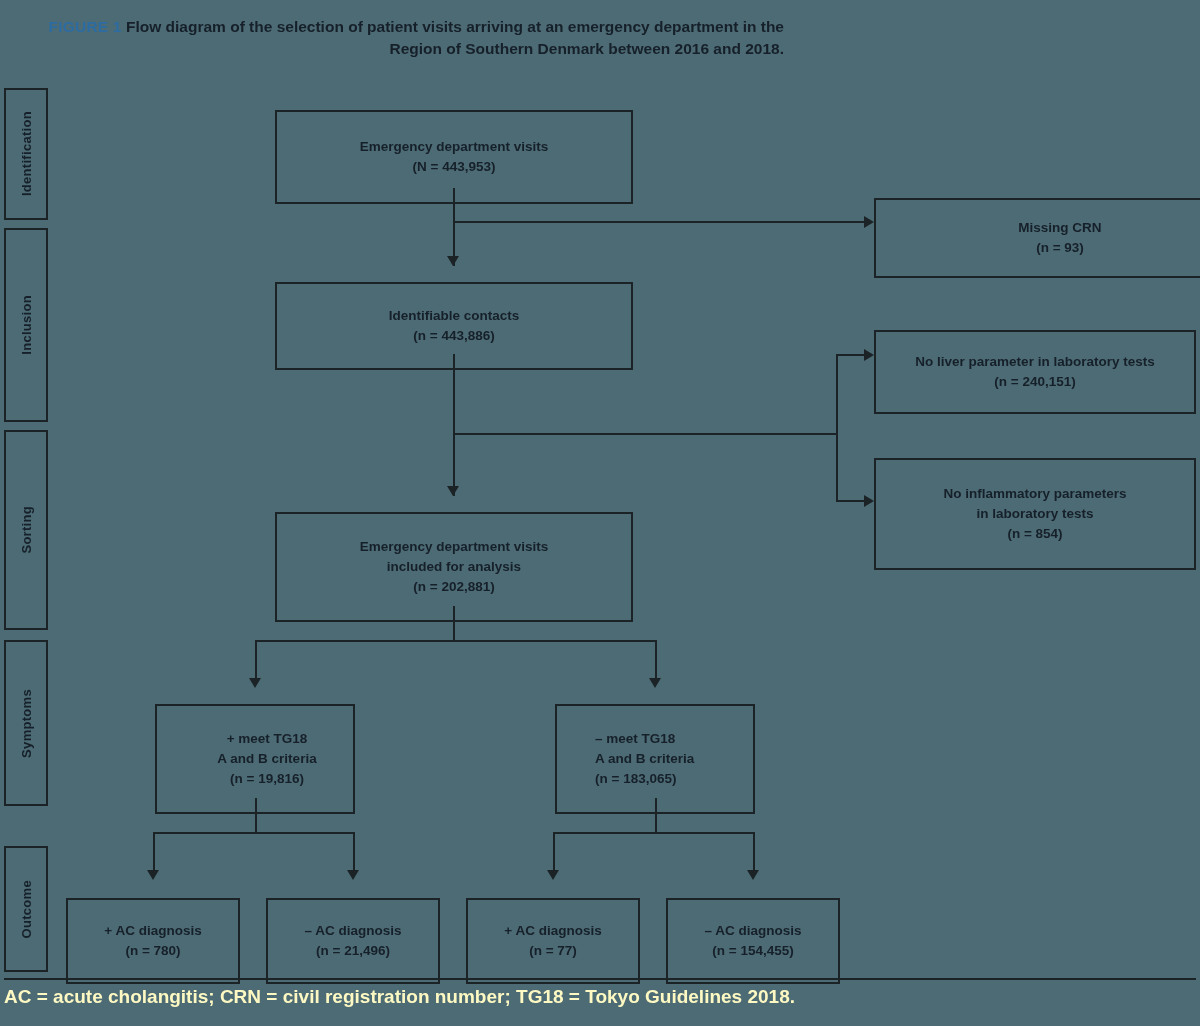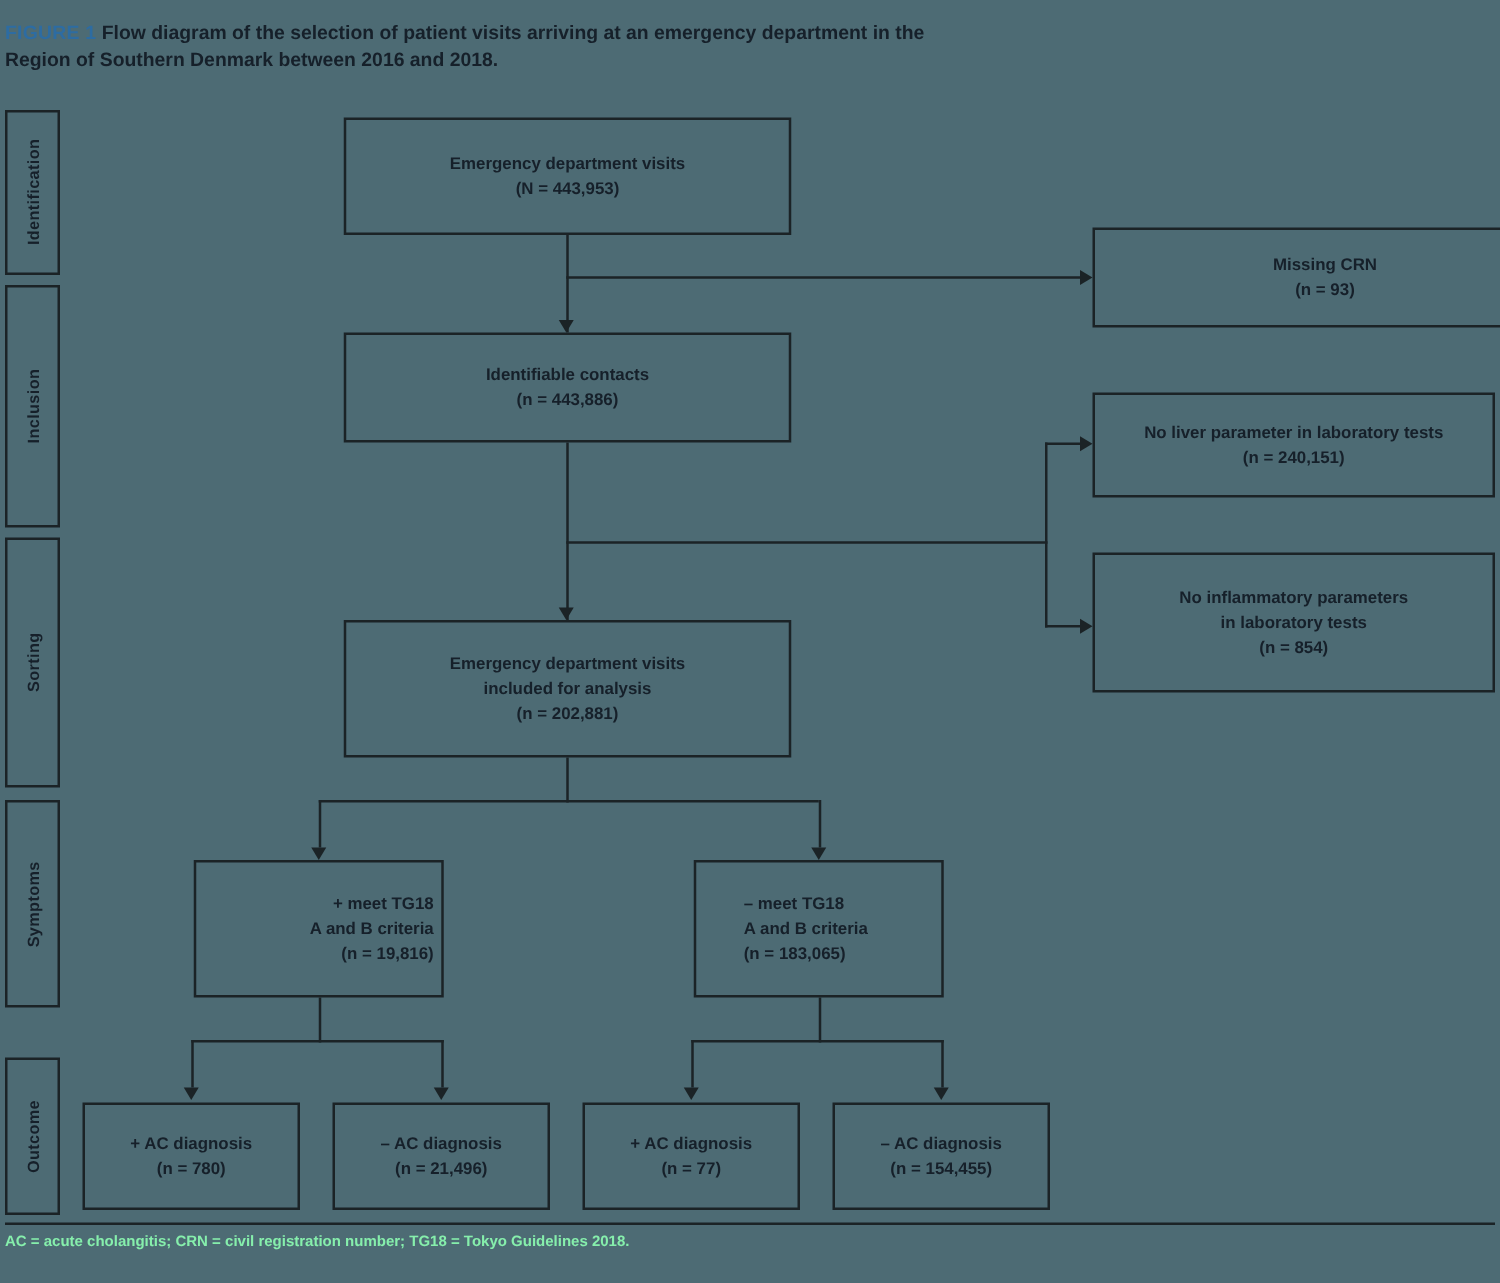--- a/index.html
+++ b/index.html
@@ -19,20 +19,21 @@
   
   #caption {
     position: absolute;
     left: 4px;
     top: 16px;
     width: 780px;
     font-size: 15.5px;
     font-weight: bold;
     line-height: 1.42;
     color: #16202a;
+    text-align: right;
   }
   #caption .fig-label {
     color: #2d6ca2;
     font-weight: bold;
     letter-spacing: 0.2px;
   }
 
   
   .stage {
     position: absolute;
@@ -64,20 +65,21 @@
     display: flex;
     flex-direction: column;
     align-items: center;
     justify-content: center;
     text-align: center;
     font-size: 13.5px;
     font-weight: bold;
     line-height: 1.5;
     color: #16202a;
     padding: 4px 6px;
+    margin-top: 16px;
   }
   .box .line { display: block; white-space: nowrap; }
 
   
   .vline, .hline {
     position: absolute;
     background: #1b2326;
   }
   .vline { width: 2px; }
   .hline { height: 2px; }
@@ -104,23 +106,23 @@
     top: 978px;
     width: 1192px;
     height: 2px;
     background: #1b2326;
   }
   #footnote {
     position: absolute;
     left: 4px;
     top: 986px;
     width: 1100px;
-    font-size: 12px;
-    font-weight: bold;
-    color: #86efac;
+    font-size: 19px;
+    font-weight: bold;
+    color: #fef9c3;
   }
 </style>
 </head>
 <body>
 
 <div id="caption">
   <span class="fig-label">FIGURE 1</span><span> Flow diagram of the selection of patient visits arriving at an emergency department in the Region of Southern Denmark between 2016 and 2018.</span>
 </div>
 
 <div class="stage" style="top:88px; height:132px;">
@@ -164,21 +166,21 @@
   <span class="line">in laboratory tests</span>
   <span class="line">(n = 854)</span>
 </div>
 
 <div class="box" style="left:275px; top:496px; width:358px; height:110px;">
   <span class="line">Emergency department visits</span>
   <span class="line">included for analysis</span>
   <span class="line">(n = 202,881)</span>
 </div>
 
-<div class="box" style="left:155px; top:688px; width:200px; height:110px; align-items:flex-end; padding-left:30px;">
+<div class="box" style="left:155px; top:688px; width:200px; height:110px; align-items:center; padding-left:30px;">
   <span class="line">+ meet TG18</span>
   <span class="line">A and B criteria</span>
   <span class="line">(n = 19,816)</span>
 </div>
 
 <div class="box" style="left:555px; top:688px; width:200px; height:110px; align-items:flex-start; padding-left:38px;">
   <span class="line">– meet TG18</span>
   <span class="line">A and B criteria</span>
   <span class="line">(n = 183,065)</span>
 </div>

